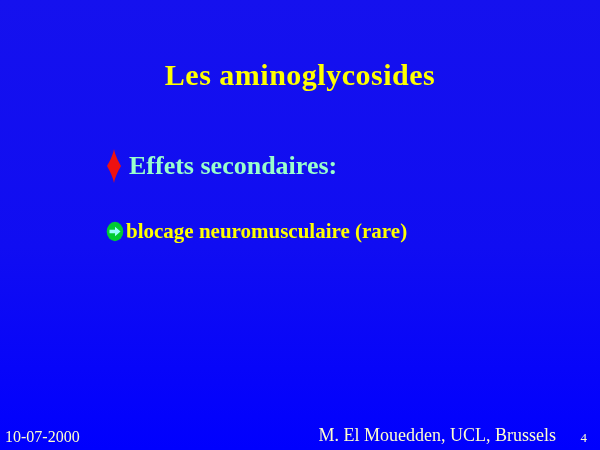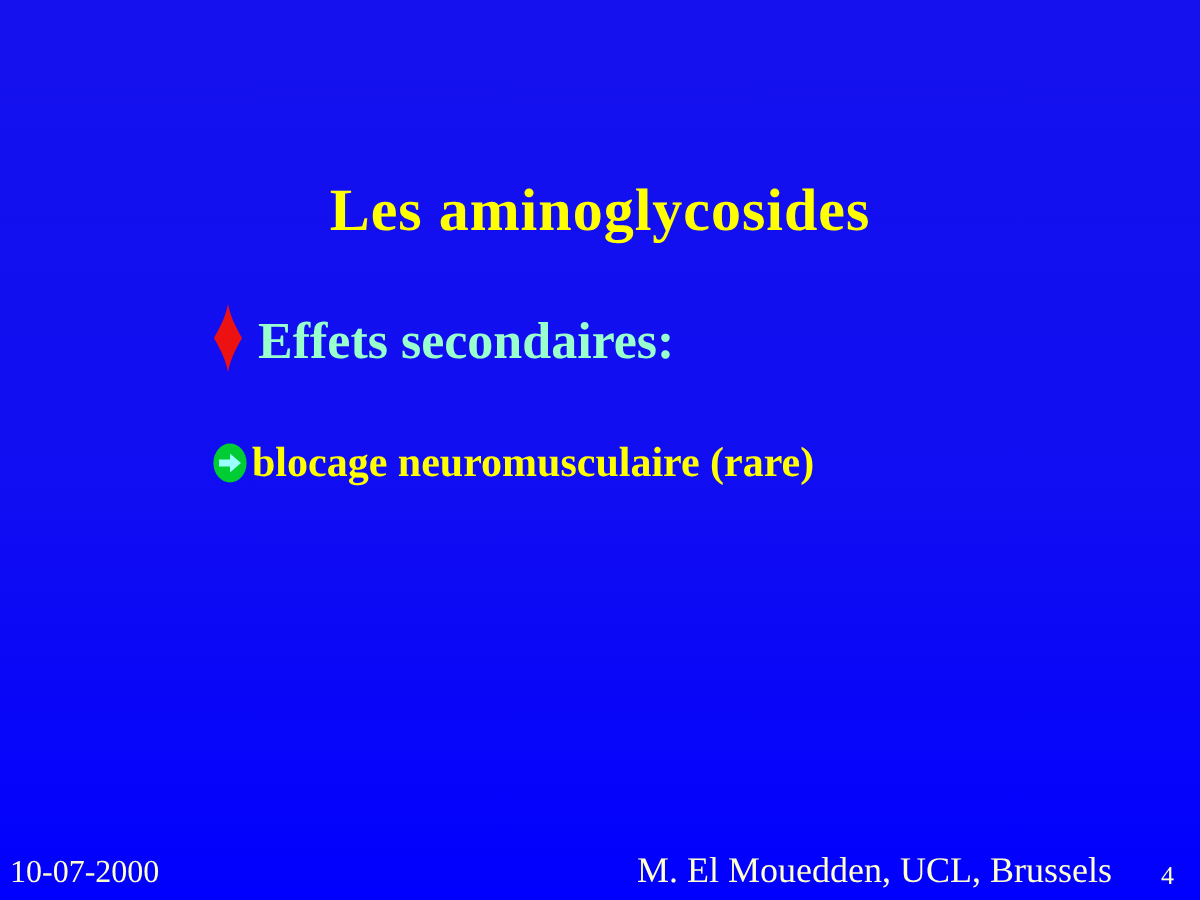--- a/index.html
+++ b/index.html
@@ -17,32 +17,31 @@
   .slide-title {
     position: absolute;
     top: 58px;
     left: 0;
     width: 100%;
     text-align: center;
     font-weight: bold;
     font-size: 30px;
     color: #ffff00;
     letter-spacing: 0.5px;
-    margin-top: 31px;
   }
 
   .content {
     position: absolute;
     left: 106px;
     top: 146px;
   }
 
   .heading-row {
     display: flex;
-    align-items: flex-end;
+    align-items: center;
     gap: 7px;
     margin-bottom: 0;
     height: 40px;
   }
 
   .heading-text {
     font-weight: bold;
     font-size: 26px;
     color: #99ffcc;
   }

